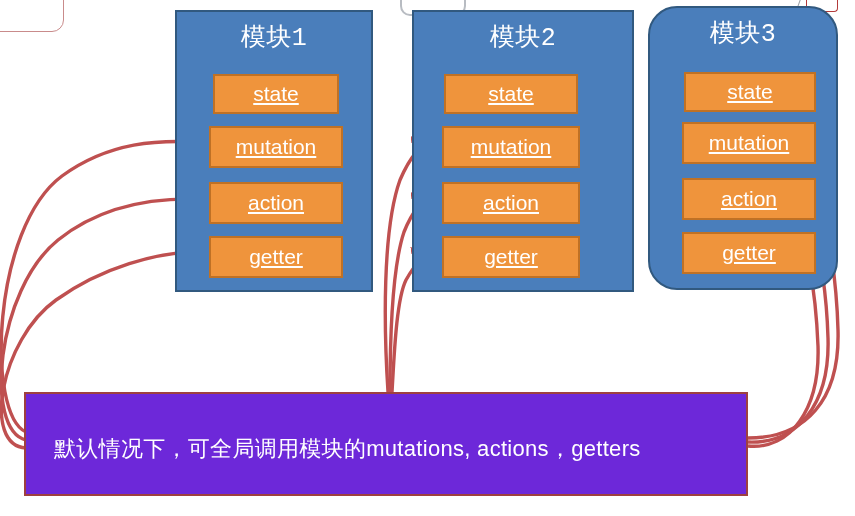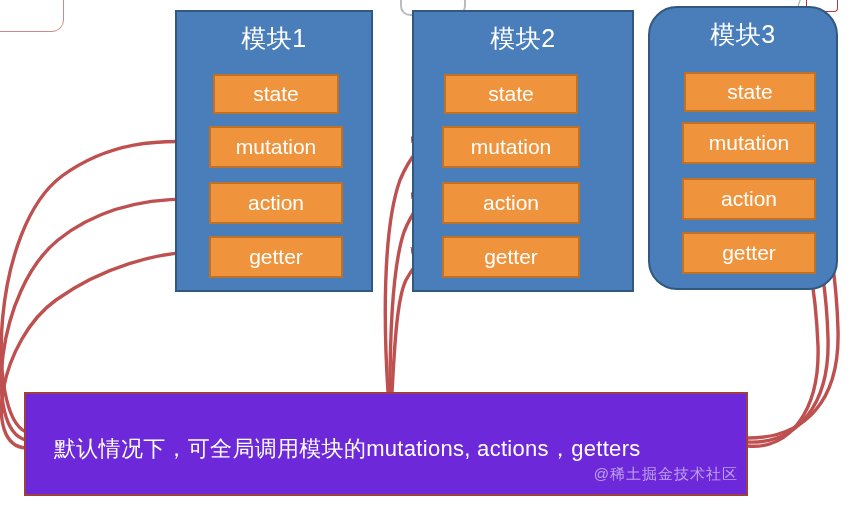--- a/index.html
+++ b/index.html
@@ -35,32 +35,34 @@
     position: absolute;
     left: 0;
     right: 0;
     top: 14px;
     text-align: center;
     color: #ffffff;
     font-size: 25px;
     line-height: 1;
     letter-spacing: 0.5px;
     white-space: nowrap;
+    font-family: Liberation Mono, monospace;
   }
   .cell {
     position: absolute;
     background: #ef943c;
     border: 2px solid #bf7125;
     box-sizing: border-box;
     color: #ffffff;
     font-size: 21px;
     display: flex;
     align-items: center;
     justify-content: center;
     white-space: nowrap;
+    text-decoration: underline;
   }
   #banner {
     position: absolute;
     left: 24px;
     top: 392px;
     width: 724px;
     height: 104px;
     background: #6d28d9;
     border: 2px solid #9e4040;
     box-sizing: border-box;
@@ -173,16 +175,15 @@
   <div class="module" id="module-3" style="left:648px; top:6px; width:190px; height:284px;border-radius:29px;">
     <div class="module-title">模块3</div>
     <div class="cell" style="left:34px; top:64px; width:132px; height:40px;">state</div>
     <div class="cell" style="left:32px; top:114px; width:134px; height:42px;">mutation</div>
     <div class="cell" style="left:32px; top:170px; width:134px; height:42px;">action</div>
     <div class="cell" style="left:32px; top:224px; width:134px; height:42px;">getter</div>
   </div>
 
   <div id="banner">
     <div id="banner-text">默认情况下，可全局调用模块的mutations, actions，getters</div>
-    <div id="watermark">@稀土掘金技术社区</div>
   </div>
 
 </div>
 
 </body></html>

